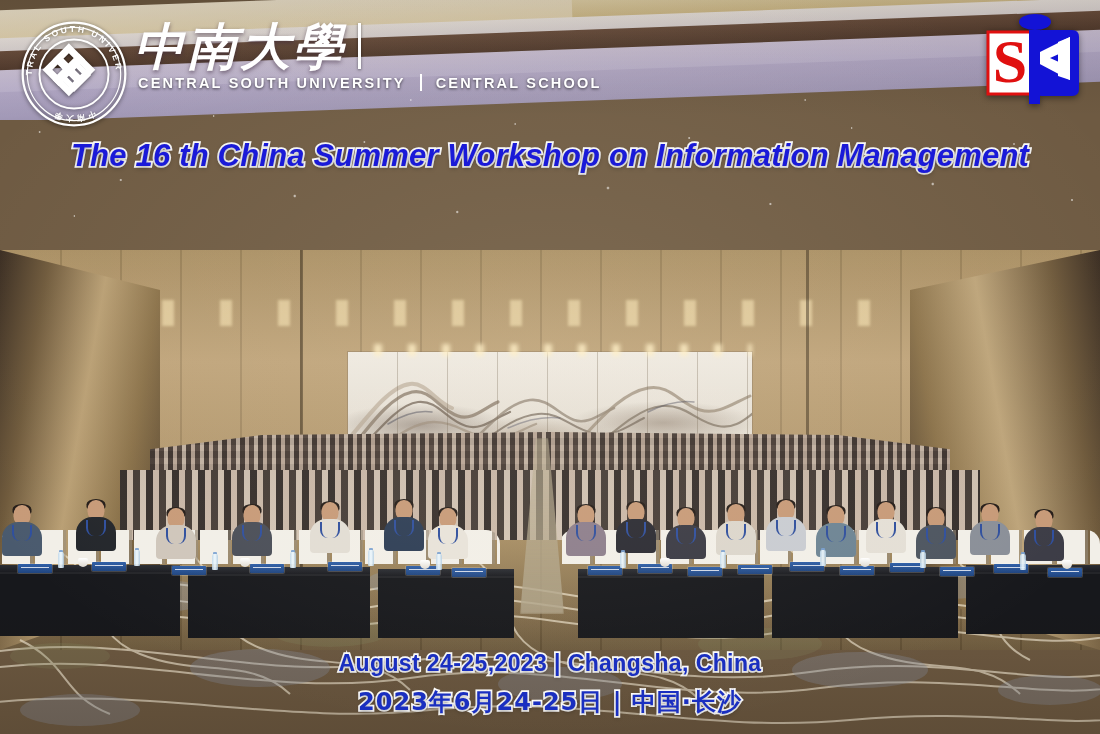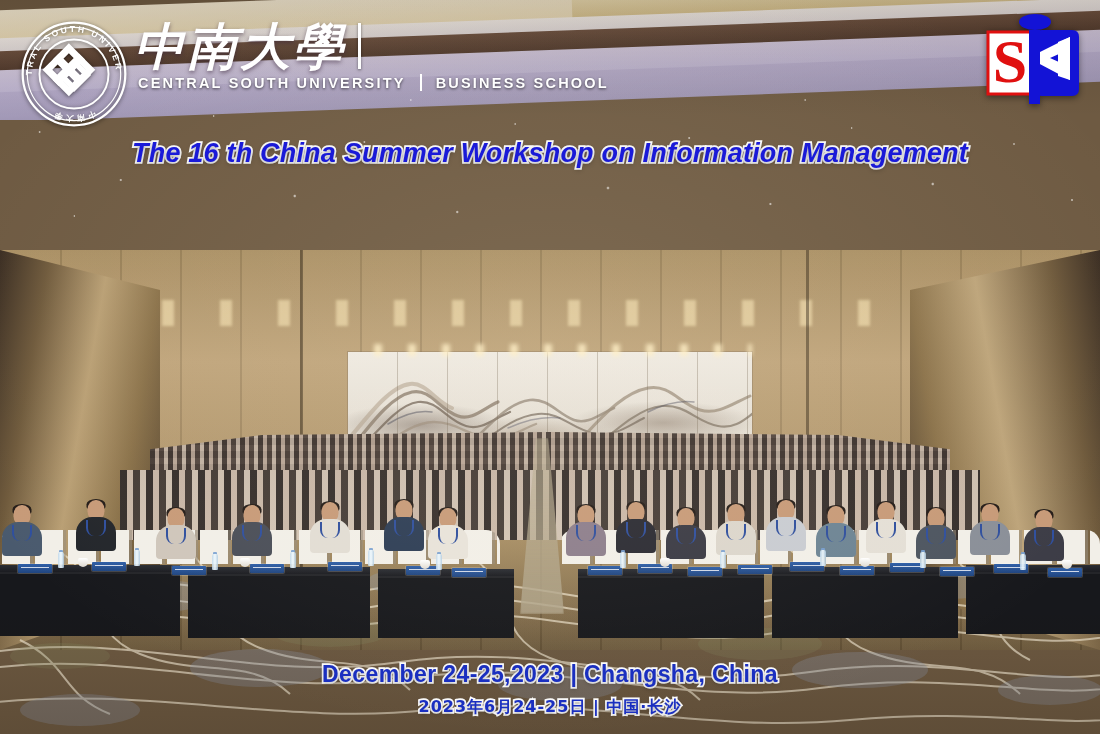--- a/index.html
+++ b/index.html
@@ -223,21 +223,21 @@
 
   
   .cswim { right:16px; top:6px; width:100px; height:104px; z-index:41; }
   .cswim svg { display:block; width:100%; height:100%;
     filter:drop-shadow(0 2px 3px rgba(0,0,0,.45)); }
 
   
   .title-en {
     left:0; top:138px; width:1100px; text-align:center; z-index:42;
     font-family:"Liberation Sans", sans-serif;
-    font-size:27px; font-weight:700; font-style:italic;
+    font-size:31px; font-weight:700; font-style:italic;
     color:#1a1ad8; letter-spacing:.2px; white-space:nowrap;
     -webkit-text-stroke:3.6px #ffffff;
     paint-order:stroke fill;
     text-shadow:0 2px 5px rgba(0,0,0,.35);
   }
   .title-cn {
     left:0; top:192px; width:1100px; text-align:center; z-index:42;
     font-family:"DejaVu Sans", sans-serif;
     font-size:62px; font-weight:700; line-height:1.05;
     color:#1a1ad8; letter-spacing:4px; white-space:nowrap;
@@ -250,21 +250,21 @@
   .footer { left:0; bottom:16px; width:1100px; text-align:center; z-index:42; }
   .foot-line {
     font-family:"Liberation Sans", sans-serif;
     font-weight:700; color:#1a2fc0;
     -webkit-text-stroke:3.4px #ffffff;
     paint-order:stroke fill;
     text-shadow:0 2px 4px rgba(0,0,0,.3);
     white-space:nowrap;
   }
   .foot-en { font-size:23px; letter-spacing:.4px; margin-bottom:9px; }
-  .foot-cn { font-family:"DejaVu Sans", sans-serif; font-size:16px; letter-spacing:1px;text-align:center; }
+  .foot-cn { font-family:"DejaVu Sans", sans-serif; font-size:24px; letter-spacing:1px;text-align:center; }
 
   
   .grade { inset:0; left:0; top:0; width:1100px; height:734px; z-index:30; pointer-events:none;
     background:
       radial-gradient(ellipse 900px 560px at 50% 46%, rgba(255,245,220,.10), transparent 72%),
       linear-gradient(180deg, rgba(30,20,10,.16) 0%, transparent 16%, transparent 82%, rgba(25,18,8,.18) 100%);
     mix-blend-mode:normal;
   }
 </style>
 </head>
@@ -545,21 +545,21 @@
   </div>
 
   <div class="layer overlay csu-names">
     <div class="csu-cn">
       <span class="csu-cn-main">中南大學</span>
       <span class="csu-divider"></span>
     </div>
     <div class="csu-en">
       <span>CENTRAL SOUTH UNIVERSITY</span>
       <span class="pipe"></span>
-      <span>BUSINESS SCHOOL</span>
+      <span>CENTRAL SCHOOL</span>
     </div>
   </div>
 
   <div class="layer overlay cswim">
     <svg viewBox="0 0 100 104" aria-hidden="true">
 
       <rect x="4" y="26" width="44" height="62" fill="#ffffff" stroke="#e01010" stroke-width="3"></rect>
       <text x="26" y="76" text-anchor="middle" font-family="'Liberation Serif', serif" font-size="62" font-weight="700" fill="#e01010">S</text>
 
       <path d="M48 27 Q52 24 58 24 L88 24 Q95 24 95 31 L95 83 Q95 90 88 90 L58 90 Q52 90 48 87 Z" fill="#1313d6"></path>
@@ -569,17 +569,17 @@
       </g>
 
       <ellipse cx="51" cy="16" rx="16" ry="8" fill="#1313d6"></ellipse>
       <rect x="45" y="24" width="11" height="74" fill="#1313d6"></rect>
     </svg>
   </div>
 
   <div class="layer overlay title-en">The 16 th China Summer Workshop on Information Management</div>
 
   <div class="layer overlay footer">
-    <div class="foot-line foot-en">December 24-25,2023 | Changsha, China</div>
+    <div class="foot-line foot-en">August 24-25,2023 | Changsha, China</div>
     <div class="foot-line foot-cn">2023年6月24-25日 | 中国·长沙</div>
   </div>
 
 </div>
 
 </body></html>

